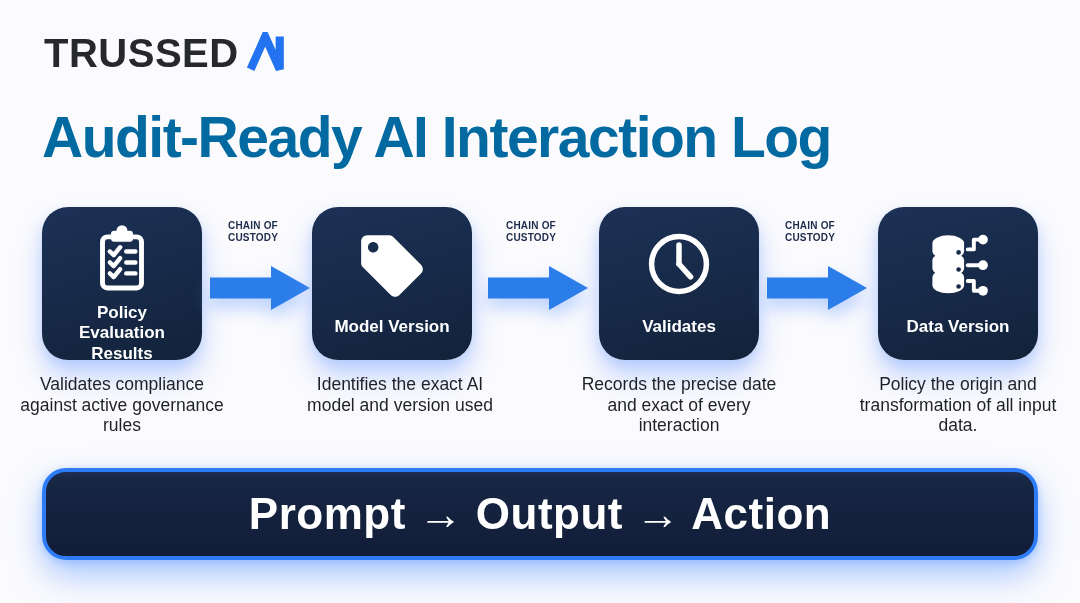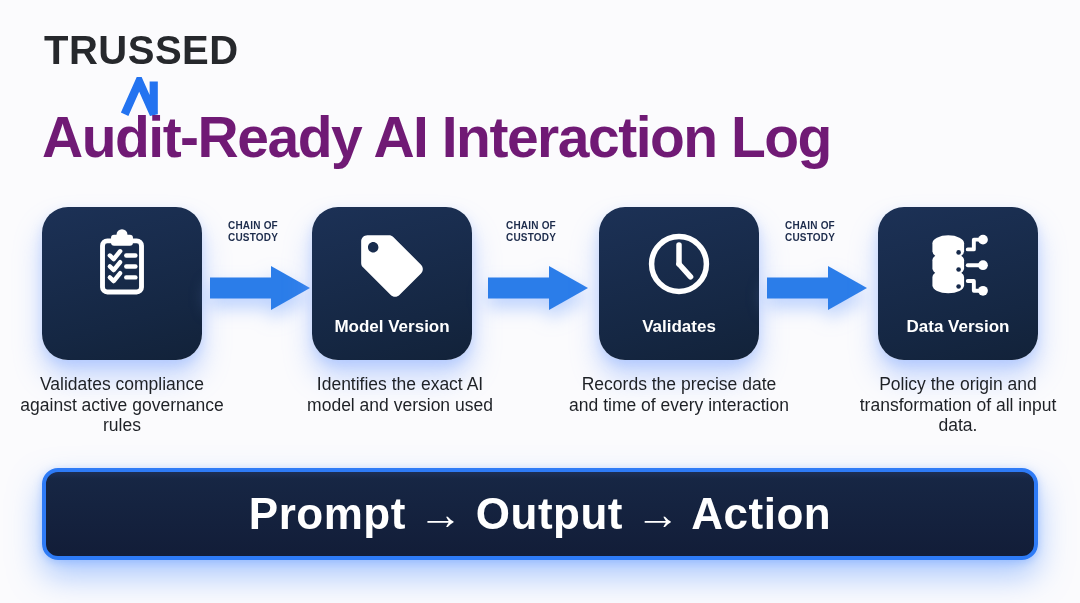--- a/index.html
+++ b/index.html
@@ -4,28 +4,28 @@
 <style>
   * { margin:0; padding:0; box-sizing:border-box; }
   html,body { background:#ffffff; }
   .canvas {
     position:relative; width:1080px; height:603px;
     background:#fbfbfd; overflow:hidden;
     font-family:"Liberation Sans", sans-serif;
   }
 
   
-  .logo { position:absolute; left:44px; top:30px; display:flex; align-items:center; gap:5px;flex-direction:column; }
+  .logo { position:absolute; left:44px; top:30px; display:flex; align-items:center; gap:5px; }
   .logo-word { font-size:40px; font-weight:800; color:#26282c; letter-spacing:0.5px; line-height:1; }
   .logo-mark { display:inline-block; margin-top:2px; }
 
   
   .title {
     position:absolute; left:42px; top:104px;
-    font-size:57px; font-weight:800; color:#701a75;
+    font-size:57px; font-weight:800; color:#0369a1;
     letter-spacing:-1.5px; white-space:nowrap;
   }
 
   
   .step-box {
     position:absolute; top:207px; width:160px; height:153px;
     background:linear-gradient(165deg,#1c3156 0%, #152743 70%, #122239 100%);
     border-radius:26px;
     box-shadow:0 18px 28px rgba(125,165,255,.42), 0 5px 12px rgba(125,165,255,.28);
     display:flex; flex-direction:column; align-items:center;
@@ -48,21 +48,21 @@
   
   .step-desc {
     position:absolute; top:374px; text-align:center;
     font-size:17.5px; color:#1e2126; line-height:1.18; font-weight:400;
   }
 
   
   .banner {
     position:absolute; left:42px; top:468px; width:996px; height:92px;
     background:linear-gradient(180deg,#1d2f55 0%, #15224000 8%), linear-gradient(180deg,#172745 0%, #121d38 100%);
-    border:4px solid #2e7bf6; border-radius:16px;
+    border:4px solid #2e7bf6; border-radius:24px;
     box-shadow:0 16px 32px rgba(90,150,255,.5), 0 2px 8px rgba(90,150,255,.35);
     display:flex; align-items:center; justify-content:center;
   }
   .banner-text {
     color:#ffffff; font-size:44px; font-weight:800; letter-spacing:0.5px;
     text-align:center; white-space:nowrap;
   }
 </style>
 </head>
 <body>
@@ -87,20 +87,21 @@
         <circle cx="32" cy="8" r="4.5" fill="#fff"></circle>
         <rect x="23" y="8" width="18" height="9" rx="2.5" fill="#fff"></rect>
         <polyline points="22,25 25.2,28 30.5,21.5" fill="none" stroke="#fff" stroke-width="3.6" stroke-linecap="round" stroke-linejoin="round"></polyline>
         <polyline points="22,34 25.2,37 30.5,30.5" fill="none" stroke="#fff" stroke-width="3.6" stroke-linecap="round" stroke-linejoin="round"></polyline>
         <polyline points="22,43 25.2,46 30.5,39.5" fill="none" stroke="#fff" stroke-width="3.6" stroke-linecap="round" stroke-linejoin="round"></polyline>
         <line x1="35.5" y1="25" x2="43" y2="25" stroke="#fff" stroke-width="3.6" stroke-linecap="round"></line>
         <line x1="35.5" y1="34" x2="43" y2="34" stroke="#fff" stroke-width="3.6" stroke-linecap="round"></line>
         <line x1="35.5" y1="43" x2="43" y2="43" stroke="#fff" stroke-width="3.6" stroke-linecap="round"></line>
       </svg>
     </div>
+    <div class="step-label">Policy Evaluation Results</div>
   </div>
 
   <div class="chain-label" style="left:228px">
     <div>CHAIN OF</div>
     <div>CUSTODY</div>
   </div>
   <div class="arrow" style="left:210px">
     <svg width="100" height="44" viewBox="0 0 100 44">
       <rect x="0" y="11.5" width="63" height="21" fill="#2b7de9"></rect>
       <polygon points="61,0 100,22 61,44" fill="#2b7de9"></polygon>
@@ -164,20 +165,20 @@
         <circle cx="52.5" cy="12" r="4" fill="#fff"></circle>
         <circle cx="52.5" cy="33" r="4" fill="#fff"></circle>
         <circle cx="52.5" cy="54" r="4" fill="#fff"></circle>
       </svg>
     </div>
     <div class="step-label">Data Version</div>
   </div>
 
   <div class="step-desc" style="left:295px; width:210px">Identifies the exact AI model and version used</div>
   <div class="step-desc" style="left:17px; width:210px">Validates compliance against active governance rules</div>
-  <div class="step-desc" style="left:569px; width:220px">Records the precise date and time of every interaction</div>
+  <div class="step-desc" style="left:569px; width:220px">Records the precise date and exact of every interaction</div>
   <div class="step-desc" style="left:853px; width:210px">Policy the origin and transformation of all input data.</div>
 
   <div class="banner">
     <div class="banner-text">Prompt → Output → Action</div>
   </div>
 
 </div>
 
 </body></html>

